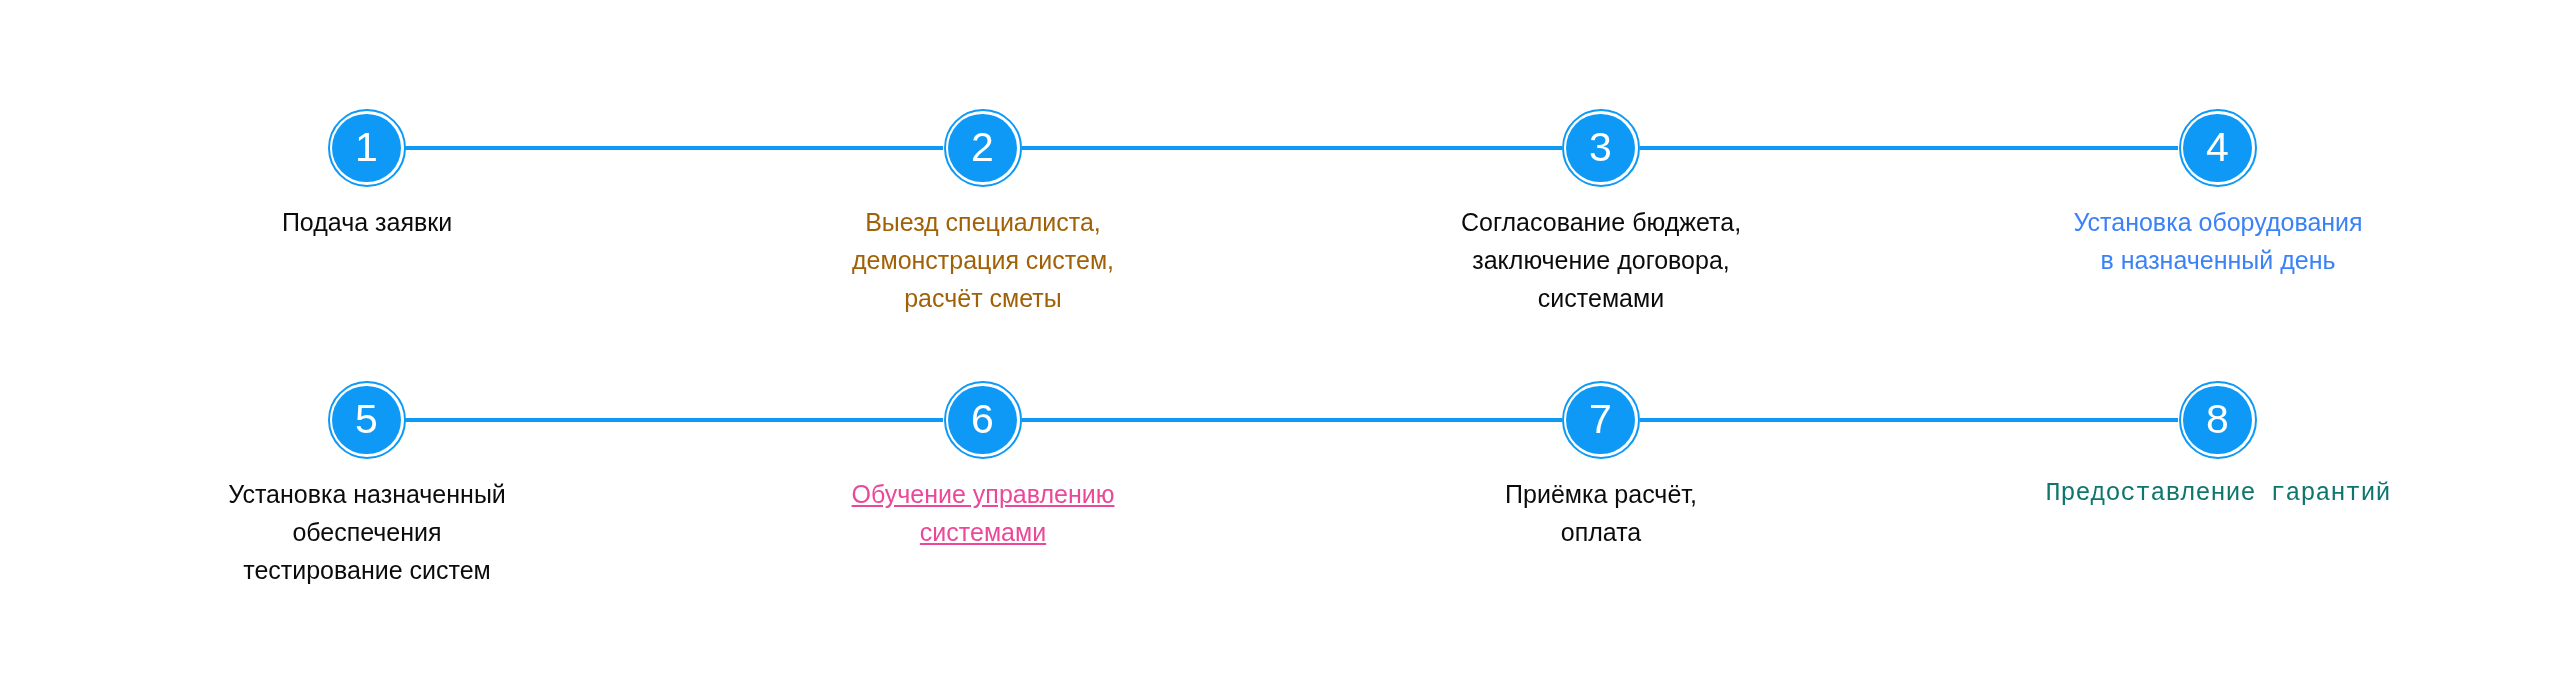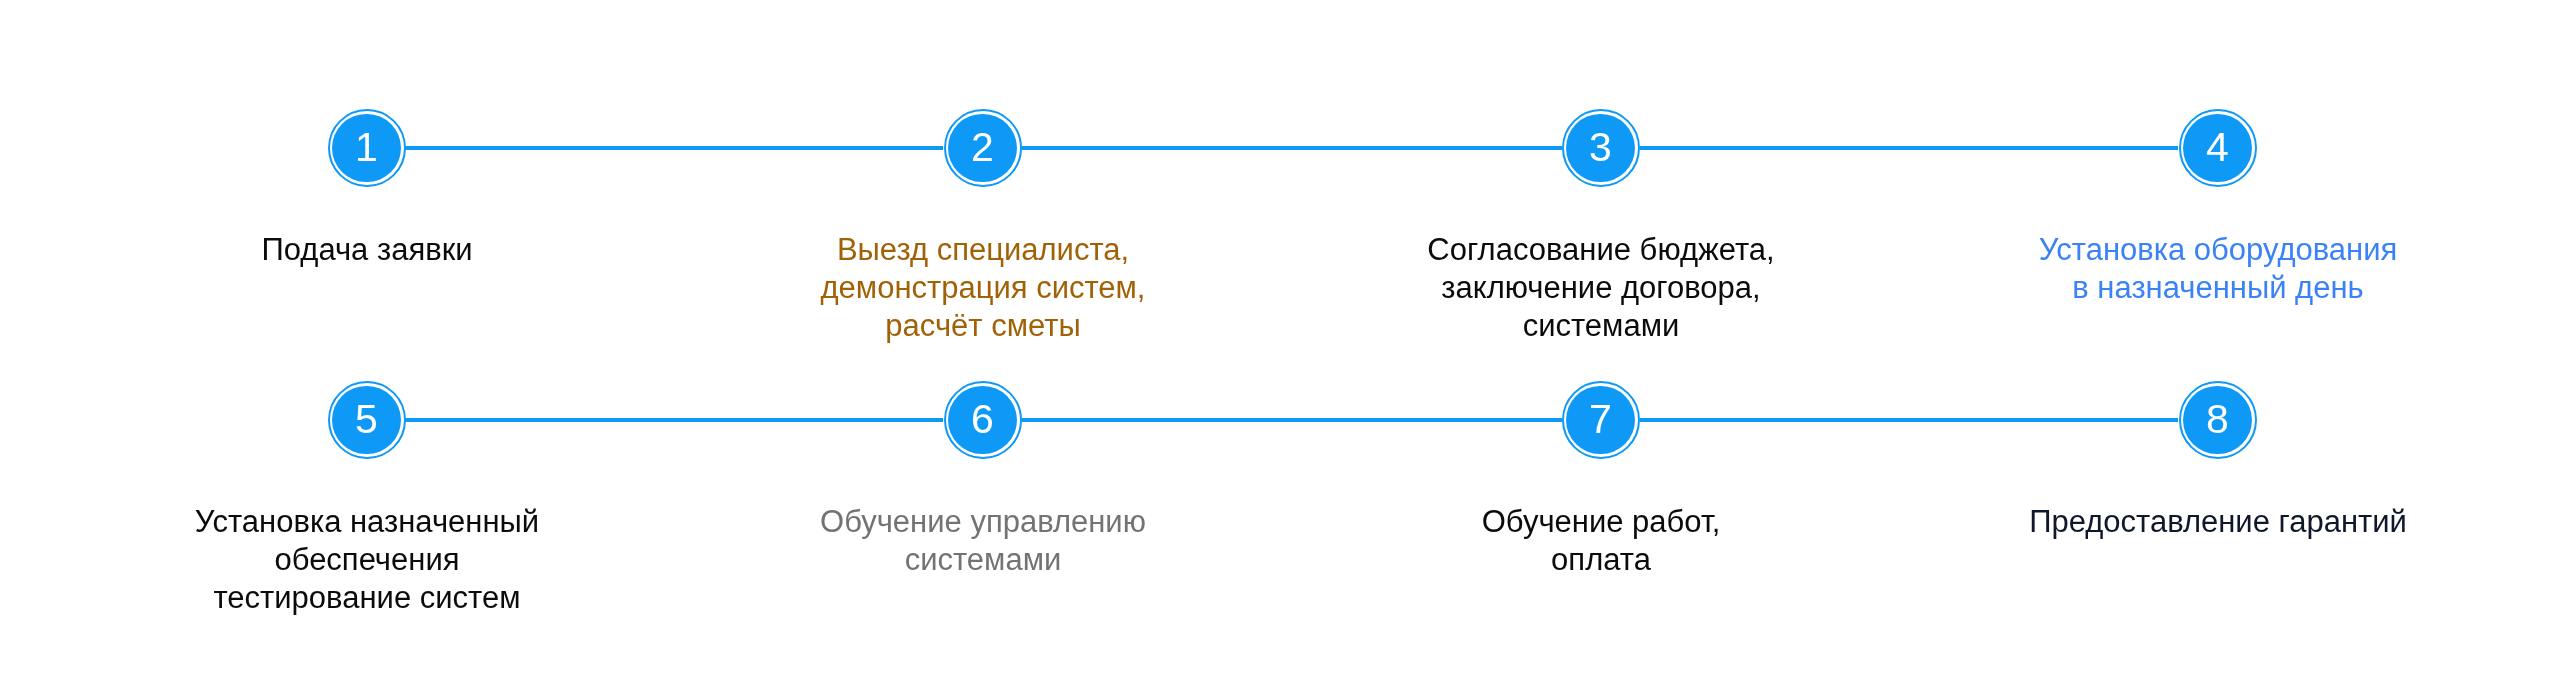--- a/index.html
+++ b/index.html
@@ -88,26 +88,25 @@
   }
 
   .label {
     position: absolute;
     top: 203px;
     left: 50%;
     margin-left: -308px;
     width: 617px;
     text-align: center;
     color: #0b0b0b;
-    font-size: 31px;
+    font-size: 25px;
     line-height: 38px;
     font-weight: 400;
     white-space: pre-line;
     font-family: "Liberation Sans", "DejaVu Sans", sans-serif;
-    margin-top: 28px;
   }
 </style>
 </head>
 <body style="background: rgb(255, 255, 255);">
 
 <div class="timeline">
 
   <div class="row row-1">
 
     <div class="rail" style="left:405px; width:538px;"></div>
@@ -173,39 +172,39 @@
 обеспечения
 тестирование систем</div>
     </div>
 
     <div class="step" style="left:982px;">
       <div class="node">
         <div class="disc">
           <span class="num" style="color: rgb(255, 255, 255);">6</span>
         </div>
       </div>
-      <div class="label" style="color: #737373;">Обучение управлению
+      <div class="label" style="color: #ec4899; text-decoration: underline;">Обучение управлению
 системами</div>
     </div>
 
     <div class="step" style="left:1600px;">
       <div class="node">
         <div class="disc">
           <span class="num" style="color: rgb(255, 255, 255);">7</span>
         </div>
       </div>
-      <div class="label" style="color: rgb(11, 11, 11);">Обучение работ,
+      <div class="label" style="color: rgb(11, 11, 11);">Приёмка расчёт,
 оплата</div>
     </div>
 
     <div class="step" style="left:2217px;">
       <div class="node">
         <div class="disc">
           <span class="num" style="color: rgb(255, 255, 255);">8</span>
         </div>
       </div>
-      <div class="label" style="color: #0f172a;">Предоставление гарантий</div>
+      <div class="label" style="color: #0f766e; font-family: Liberation Mono, monospace;">Предоставление гарантий</div>
     </div>
 
   </div>
 
 </div>
 
 
 </body></html>

